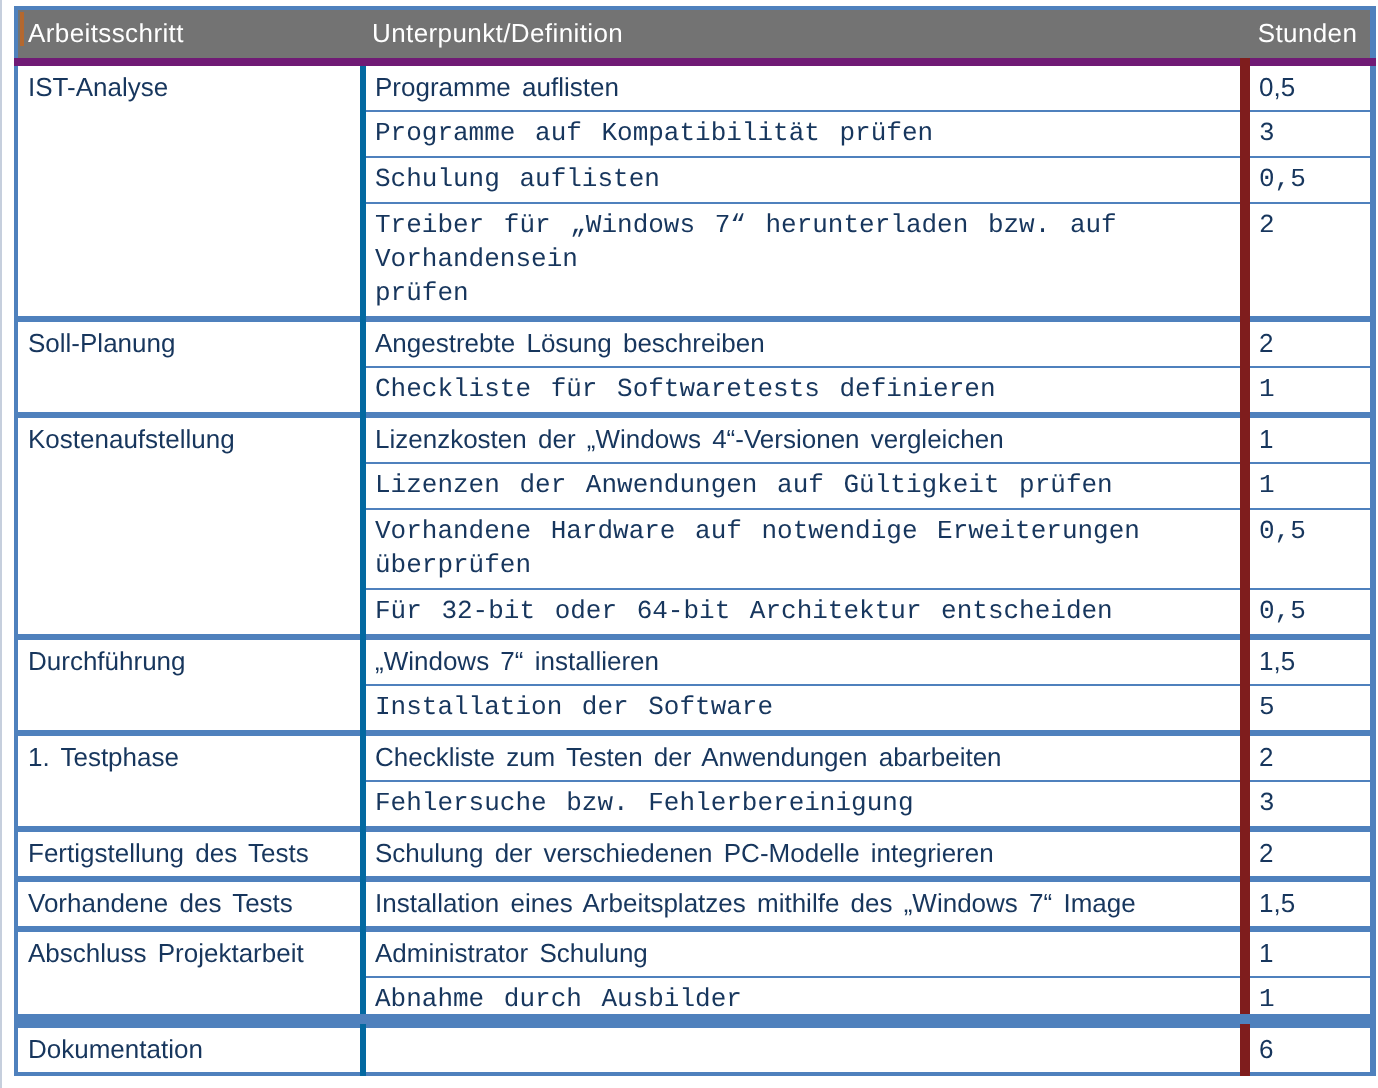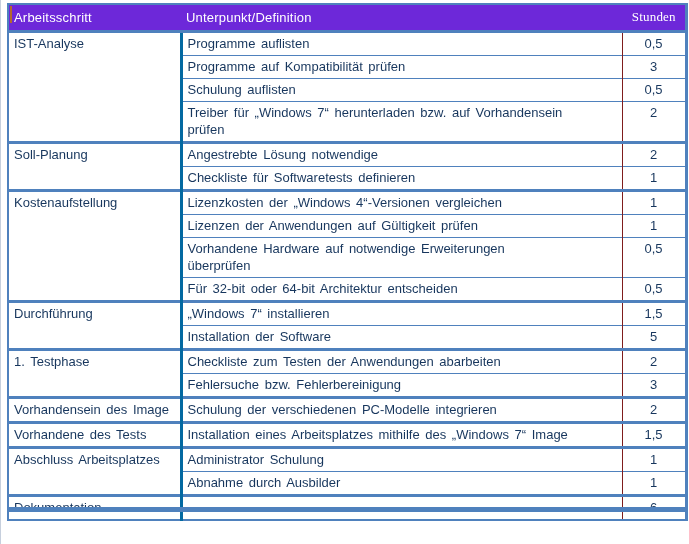--- a/index.html
+++ b/index.html
@@ -17,44 +17,44 @@
   #doc-table{
     position:absolute;left:7px;top:3px;
     width:678px;
     border-collapse:collapse;
     table-layout:fixed;
   }
   #doc-table col.c1{width:173px;}
   #doc-table col.c2{width:441px;}
   #doc-table col.c3{width:64px;}
   #doc-table th{
-    background:#6d28d9;
+    background:#737373;
     color:#ffffff;
     font-weight:normal;
     font-size:13px;
     text-align:left;
     padding:4px 5px 5px 5px;
     letter-spacing:0.2px;
-    border-bottom:2px solid #701a75;
+    border-bottom:4px solid #701a75;
   }
-  #doc-table th.hrs-h{text-align:center;padding-right:4px;font-family:Liberation Serif, serif;}
+  #doc-table th.hrs-h{text-align:center;padding-right:4px;}
   #doc-table{border:2px solid #4f81bd;border-right-width:3px;}
   #doc-table td{
     color:#17365d;
     font-size:13px;
     line-height:17px;
     padding:2px 5px 3px 5px;
     word-spacing:2px;
     vertical-align:top;
   }
   #doc-table td.step{border-right:1px solid #4f81bd;}
   #doc-table td.def{border-left:3px solid #0369a1;white-space:pre-wrap;}
-  #doc-table td.hrs{border-left:1px solid #7f1d1d;text-align:center;}
+  #doc-table td.hrs{border-left:5px solid #7f1d1d;}
   #doc-table tr.group-start td{border-top:3px solid #4f81bd;}
-  #doc-table tr.sub td{border-top:1px solid #4f81bd;}
+  #doc-table tr.sub td{border-top:1px solid #4f81bd;font-family:Liberation Mono, monospace;}
   #separator-band{
     position:relative;
     margin:2px 0 0 7px;
     width:678px;height:5px;
     background:#4f81bd;
   }
   #total-table{
     position:absolute;left:7px;top:515px;
     width:678px;
     border-collapse:collapse;
@@ -108,21 +108,21 @@
           <td class="def">Schulung auflisten</td>
           <td class="hrs">0,5</td>
         </tr>
         <tr class="sub">
           <td class="def">Treiber für „Windows 7“ herunterladen bzw. auf Vorhandensein
 prüfen</td>
           <td class="hrs">2</td>
         </tr>
         <tr class="group-start">
           <td class="step" rowspan="2">Soll-Planung</td>
-          <td class="def">Angestrebte Lösung notwendige</td>
+          <td class="def">Angestrebte Lösung beschreiben</td>
           <td class="hrs">2</td>
         </tr>
         <tr class="sub">
           <td class="def">Checkliste für Softwaretests definieren</td>
           <td class="hrs">1</td>
         </tr>
         <tr class="group-start">
           <td class="step" rowspan="4">Kostenaufstellung</td>
           <td class="def">Lizenzkosten der „Windows 4“-Versionen vergleichen</td>
           <td class="hrs">1</td>
@@ -152,31 +152,31 @@
         <tr class="group-start">
           <td class="step" rowspan="2">1. Testphase</td>
           <td class="def">Checkliste zum Testen der Anwendungen abarbeiten</td>
           <td class="hrs">2</td>
         </tr>
         <tr class="sub">
           <td class="def">Fehlersuche bzw. Fehlerbereinigung</td>
           <td class="hrs">3</td>
         </tr>
         <tr class="group-start">
-          <td class="step" rowspan="1">Vorhandensein des Image</td>
+          <td class="step" rowspan="1">Fertigstellung des Tests</td>
           <td class="def">Schulung der verschiedenen PC-Modelle integrieren</td>
           <td class="hrs">2</td>
         </tr>
         <tr class="group-start">
           <td class="step" rowspan="1">Vorhandene des Tests</td>
           <td class="def">Installation eines Arbeitsplatzes mithilfe des „Windows 7“ Image</td>
           <td class="hrs">1,5</td>
         </tr>
         <tr class="group-start">
-          <td class="step" rowspan="2">Abschluss Arbeitsplatzes</td>
+          <td class="step" rowspan="2">Abschluss Projektarbeit</td>
           <td class="def">Administrator Schulung</td>
           <td class="hrs">1</td>
         </tr>
         <tr class="sub">
           <td class="def">Abnahme durch Ausbilder</td>
           <td class="hrs">1</td>
         </tr>
         <tr class="group-start">
           <td class="step" rowspan="1">Dokumentation</td>
           <td class="def"></td>

